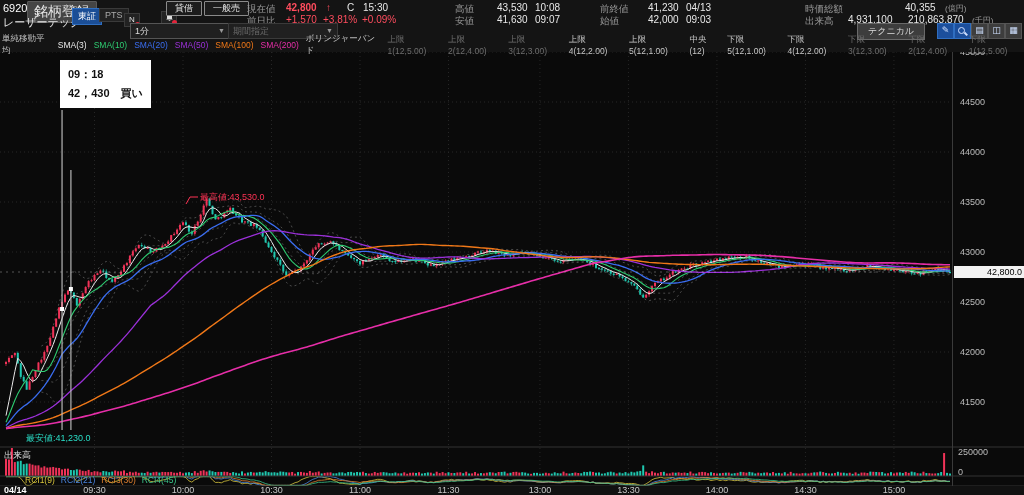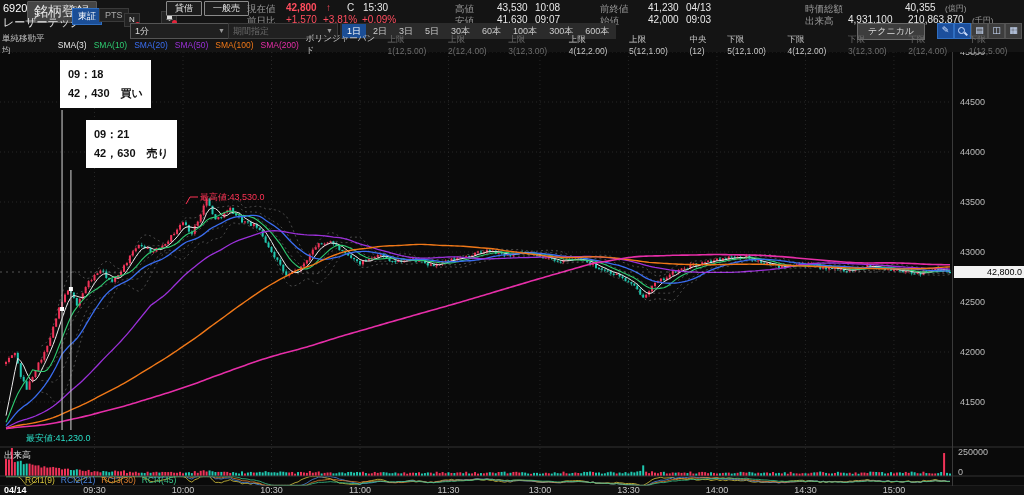--- a/index.html
+++ b/index.html
@@ -105,31 +105,20 @@
 
     
     <div class="sel-box" style="left:130px;top:23px;width:90px">
       <span>1分</span>
       <span class="caret">▼</span>
     </div>
     <div class="sel-box dis" style="left:228px;top:23px;width:100px">
       <span>期間指定</span>
       <span class="caret">▼</span>
     </div>
-    <div class="pwrap">
-        <div class="pbtn sel">1日</div>
-        <div class="pbtn">2日</div>
-        <div class="pbtn">3日</div>
-        <div class="pbtn">5日</div>
-        <div class="pbtn">30本</div>
-        <div class="pbtn">60本</div>
-        <div class="pbtn">100本</div>
-        <div class="pbtn">300本</div>
-        <div class="pbtn">600本</div>
-      </div>
     <span class="tech">テクニカル</span>
     <span id="toolIcons"><span class="tico blue" style="left: 937px;">✎</span><span class="tico blue" style="left: 954px;">
           <span class="mag"></span>
         </span><span class="tico" style="left: 971px;">▤</span><span class="tico" style="left: 988px;">◫</span><span class="tico" style="left: 1005px;">▦</span></span>
 
     
     <div class="ind">
         <span style="color: rgb(200, 200, 200);">単純移動平均</span>
         <span style="color: rgb(232, 232, 232);">SMA(3)</span>
         <span style="color: rgb(46, 204, 113);">SMA(10)</span>
@@ -1203,24 +1192,20 @@
         <text x="716.95" y="441" text-anchor="middle">14:00</text>
         <text x="805.45" y="441" text-anchor="middle">14:30</text>
         <text x="893.95" y="441" text-anchor="middle">15:00</text>
       </g>
     </svg>
 
   <div class="callout" style="left:60px;top:60px">
     <div><span>09：18</span></div>
     <div><span>42，430</span>　<span>買い</span></div>
   </div>
-  <div class="callout" style="left:86px;top:120px">
-    <div><span>09：21</span></div>
-    <div><span>42，630</span>　<span>売り</span></div>
-  </div>
 
   <div class="hi-mark" style="left:200px;top:191px">最高値:43,530.0</div>
   <div class="lo-mark" style="left:26px;top:432px">最安値:41,230.0</div>
   <div class="cur-tag" style="top:266px">42,800.0</div>
   <div class="vollbl" style="left:4px;top:449px">出来高</div>
   <div class="rcirow">
       <span style="color: rgb(221, 221, 221); margin-top: 40px;">RCI:</span>
       <span style="color: rgb(216, 197, 60);">RCI1(9)</span>
       <span style="color: rgb(74, 134, 224);">RCI2(21)</span>
       <span style="color: rgb(224, 128, 48);">RCI3(30)</span>

